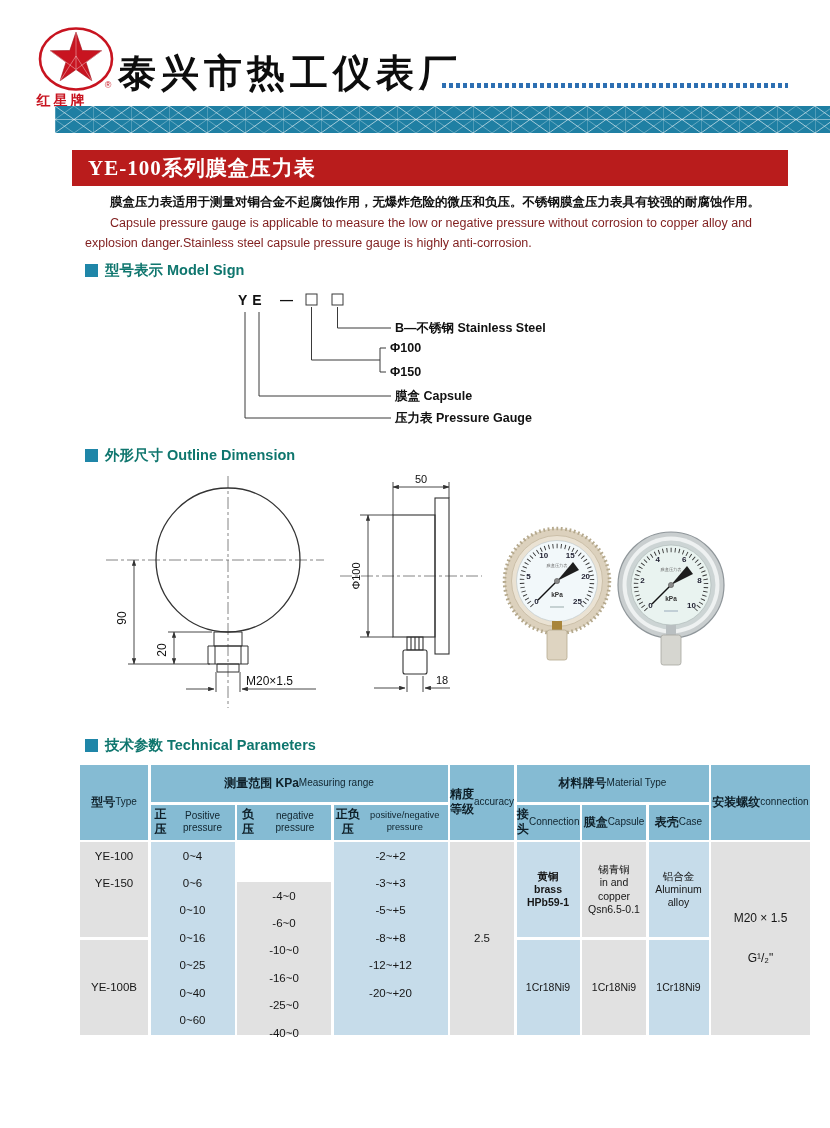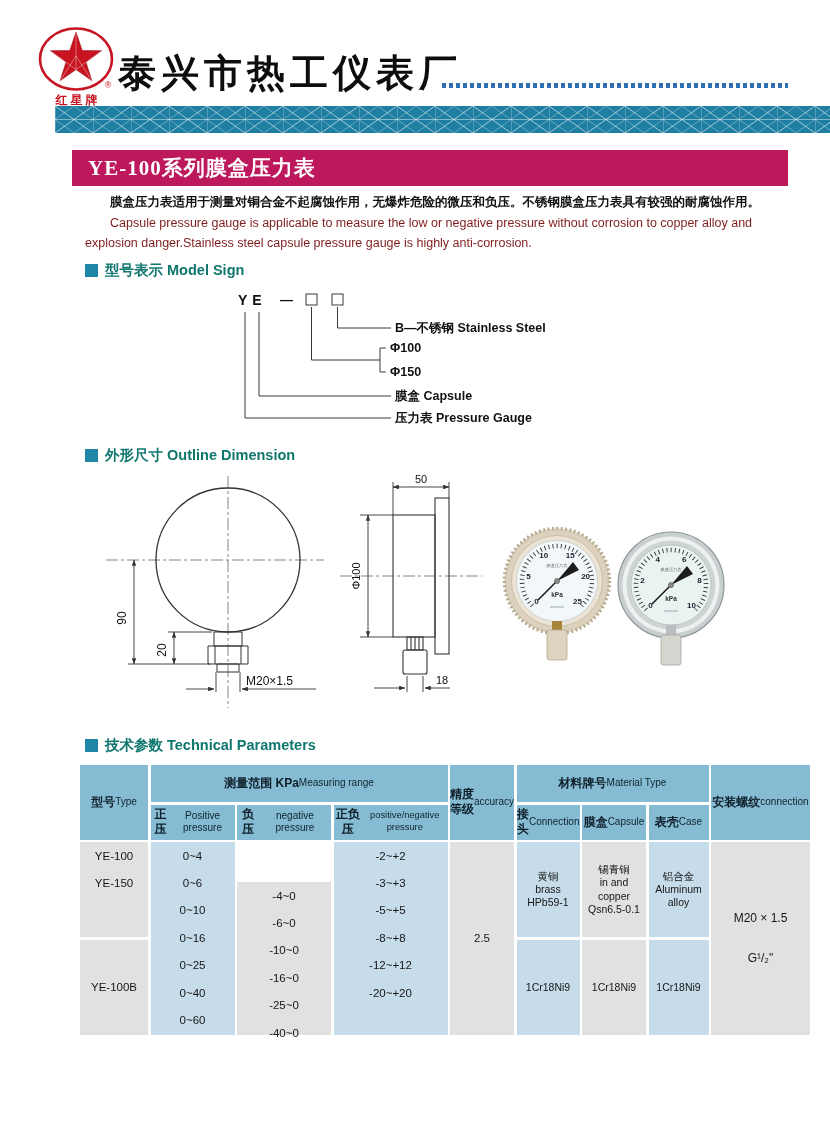--- a/index.html
+++ b/index.html
@@ -1,21 +1,21 @@
 <!DOCTYPE html>
 <html><head>
 <meta charset="utf-8">
 <style>
   html,body{margin:0;padding:0;background:#fff;}
   body{width:830px;height:1128px;position:relative;font-family:"Liberation Sans",sans-serif;color:#1a1a1a;overflow:hidden;}
   .abs{position:absolute;}
 
   
   .company{left:118px;top:48px;font-size:38px;font-weight:bold;letter-spacing:5px;color:#0d0d0d;}
-  .brand-name{left:40px;top:92px;width:76px;text-align:center;font-size:12px;font-weight:bold;color:#c81420;letter-spacing:3px;}
+  .brand-name{left:24px;top:92px;width:76px;text-align:center;font-size:14px;font-weight:bold;color:#c81420;letter-spacing:3px;}
   .dotted-rule{left:442px;top:83px;width:346px;height:5px;
     background:repeating-linear-gradient(90deg,#2d6fb2 0 4px,transparent 4px 7px);}
   
   .title-bar{left:72px;top:150px;width:716px;height:36px;display:flex;align-items:center;padding-left:16px;box-sizing:border-box;color:#fff;font-family:"Liberation Serif",serif;font-weight:bold;}
   .title-bar .cn{font-size:21px;margin-right:20px;letter-spacing:1px;}
   .title-bar .en{font-size:19px;letter-spacing:.5px;}
   
   .intro{left:85px;top:193px;width:702px;font-size:12.5px;line-height:1.55;}
   .intro .cn{font-weight:bold;color:#111;text-indent:2em;margin:0;}
   .intro .en{color:#7f1d1d;text-indent:2em;margin:2px 0 0 0;}
@@ -58,21 +58,21 @@
     <pattern id="lat" width="38" height="27" patternUnits="userSpaceOnUse">
       <rect width="38" height="27" fill="#1f7fa3"></rect>
       <path d="M0,0 L38,27 M38,0 L0,27" stroke="rgba(255,255,255,0.65)" stroke-width="0.9" fill="none"></path>
       <path d="M19,0 L0,13.5 M19,0 L38,13.5 M19,27 L0,13.5 M19,27 L38,13.5" stroke="rgba(255,255,255,0.45)" stroke-width="0.7" fill="none"></path>
       <path d="M0,0 L0,27 M0,13.5 L38,13.5" stroke="rgba(255,255,255,0.55)" stroke-width="0.8" fill="none"></path>
     </pattern>
   </defs>
   <rect width="775" height="27" fill="url(#lat)"></rect>
 </svg>
 
-<div class="abs title-bar" style="background:#be185d;">
+<div class="abs title-bar" style="background:#b91c1c;">
   <span class="cn">YE-100系列膜盒压力表</span>
 </div>
 
 <div class="abs intro">
   <p class="cn">膜盒压力表适用于测量对铜合金不起腐蚀作用，无爆炸危险的微压和负压。不锈钢膜盒压力表具有较强的耐腐蚀作用。</p>
   <p class="en">Capsule pressure gauge is applicable to measure the low or negative pressure without corrosion to copper alloy and explosion danger.Stainless steel capsule pressure gauge is highly anti-corrosion.</p>
 </div>
 
 <div class="abs sec" style="left:85px;top:261px;">
   <span class="sq"></span>
@@ -290,21 +290,21 @@
       <div class="rowline">-5~+5</div>
       <div class="rowline">-8~+8</div>
       <div class="rowline">-12~+12</div>
       <div class="rowline">-20~+20</div>
     </div>
 
   <div class="bc bg-gray" style="grid-column:5;grid-row:3/5;">
     <span>2.5</span>
   </div>
 
-  <div class="bc bg-blue" style="grid-column:6;grid-row:3;">
+  <div class="bc bg-blue" style="grid-column:6;grid-row:3;font-weight:bold;">
 
   <div class="cl">黄铜</div>
       <div class="cl">brass</div>
       <div class="cl">HPb59-1</div>
     </div>
   <div class="bc bg-gray" style="grid-column:7;grid-row:3;">
 
   <div class="cl">锡青铜</div>
       <div class="cl">in and</div>
       <div class="cl">copper</div>

